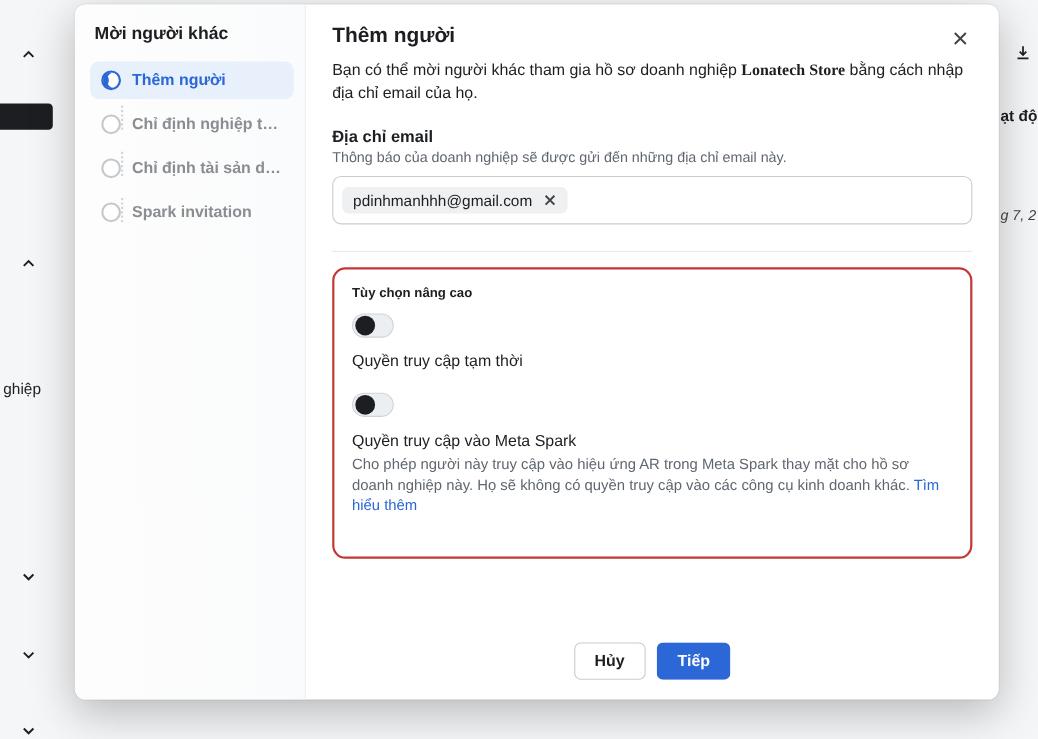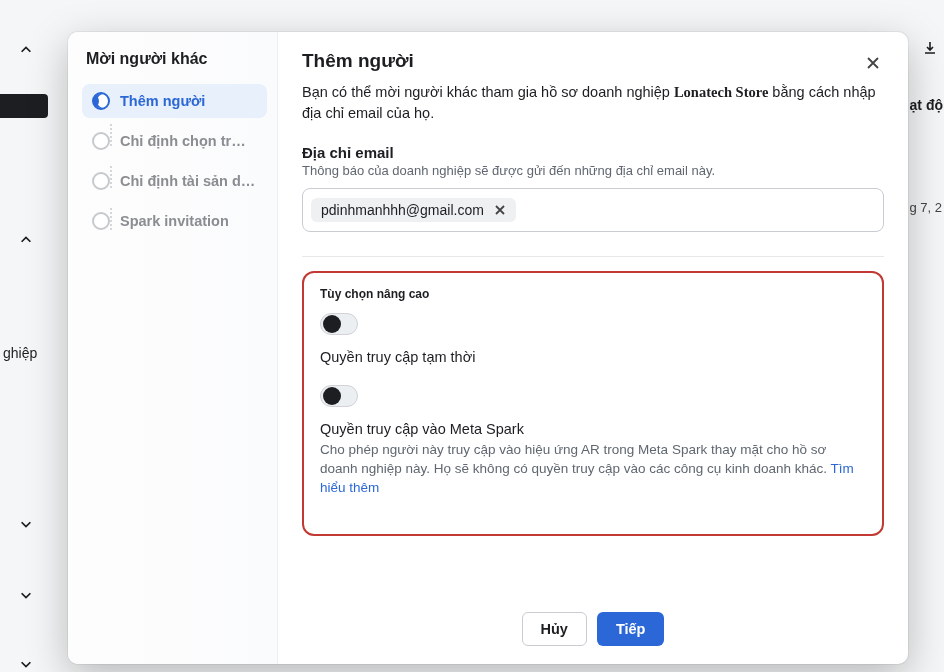--- a/index.html
+++ b/index.html
@@ -41,35 +41,35 @@
     width: 48px; height: 24px;
     background: #1c1e21;
     border-radius: 0 4px 4px 0;
   }
   .bg-text-frag {
     position:absolute;
     font-size: 14px;
     color:#1c1e21;
   }
   .bg-frag-activity { top: 97px; right: 1px; font-weight: bold; }
-  .bg-frag-date    { top: 200px; right: 2px; font-size: 13px; color:#444; }
+  .bg-frag-date    { top: 188px; right: 2px; font-size: 13px; color:#444;font-style:italic; }
   .bg-frag-biz     { top: 345px; left: 3px; font-size: 14px; }
   .bg-icon-dl {
     position:absolute;
     top: 38px; right: 4px;
     width: 20px; height: 20px;
     display:flex; align-items:center; justify-content:center;
     color:#1c1e21;
   }
   .bg-icon-dl svg { width:16px; height:16px; }
 
   
   .modal {
     position:absolute;
-    top: 32px; left: 68px;
+    top: 4px; left: 68px;
     width: 840px; height: 632px;
     background:#fff;
     border-radius: 10px;
     box-shadow: 0 12px 40px rgba(0,0,0,0.25), 0 0 0 1px rgba(0,0,0,0.05);
     display:flex;
     overflow:hidden;
   }
 
   
   .modal-sidebar {
@@ -307,21 +307,21 @@
       <span class="step-connector" style="top:40px; height:22px;"></span>
       <span class="step-connector" style="top:82px; height:22px;"></span>
       <span class="step-connector" style="top:124px; height:22px;"></span>
 
       <li class="step active">
         <span class="bullet"></span>
         <span class="step-label">Thêm người</span>
       </li>
       <li class="step">
         <span class="bullet"></span>
-        <span class="step-label">Chỉ định chọn tr…</span>
+        <span class="step-label">Chỉ định nghiệp tr…</span>
       </li>
       <li class="step">
         <span class="bullet"></span>
         <span class="step-label">Chỉ định tài sản d…</span>
       </li>
       <li class="step">
         <span class="bullet"></span>
         <span class="step-label">Spark invitation</span>
       </li>
     </ul>

